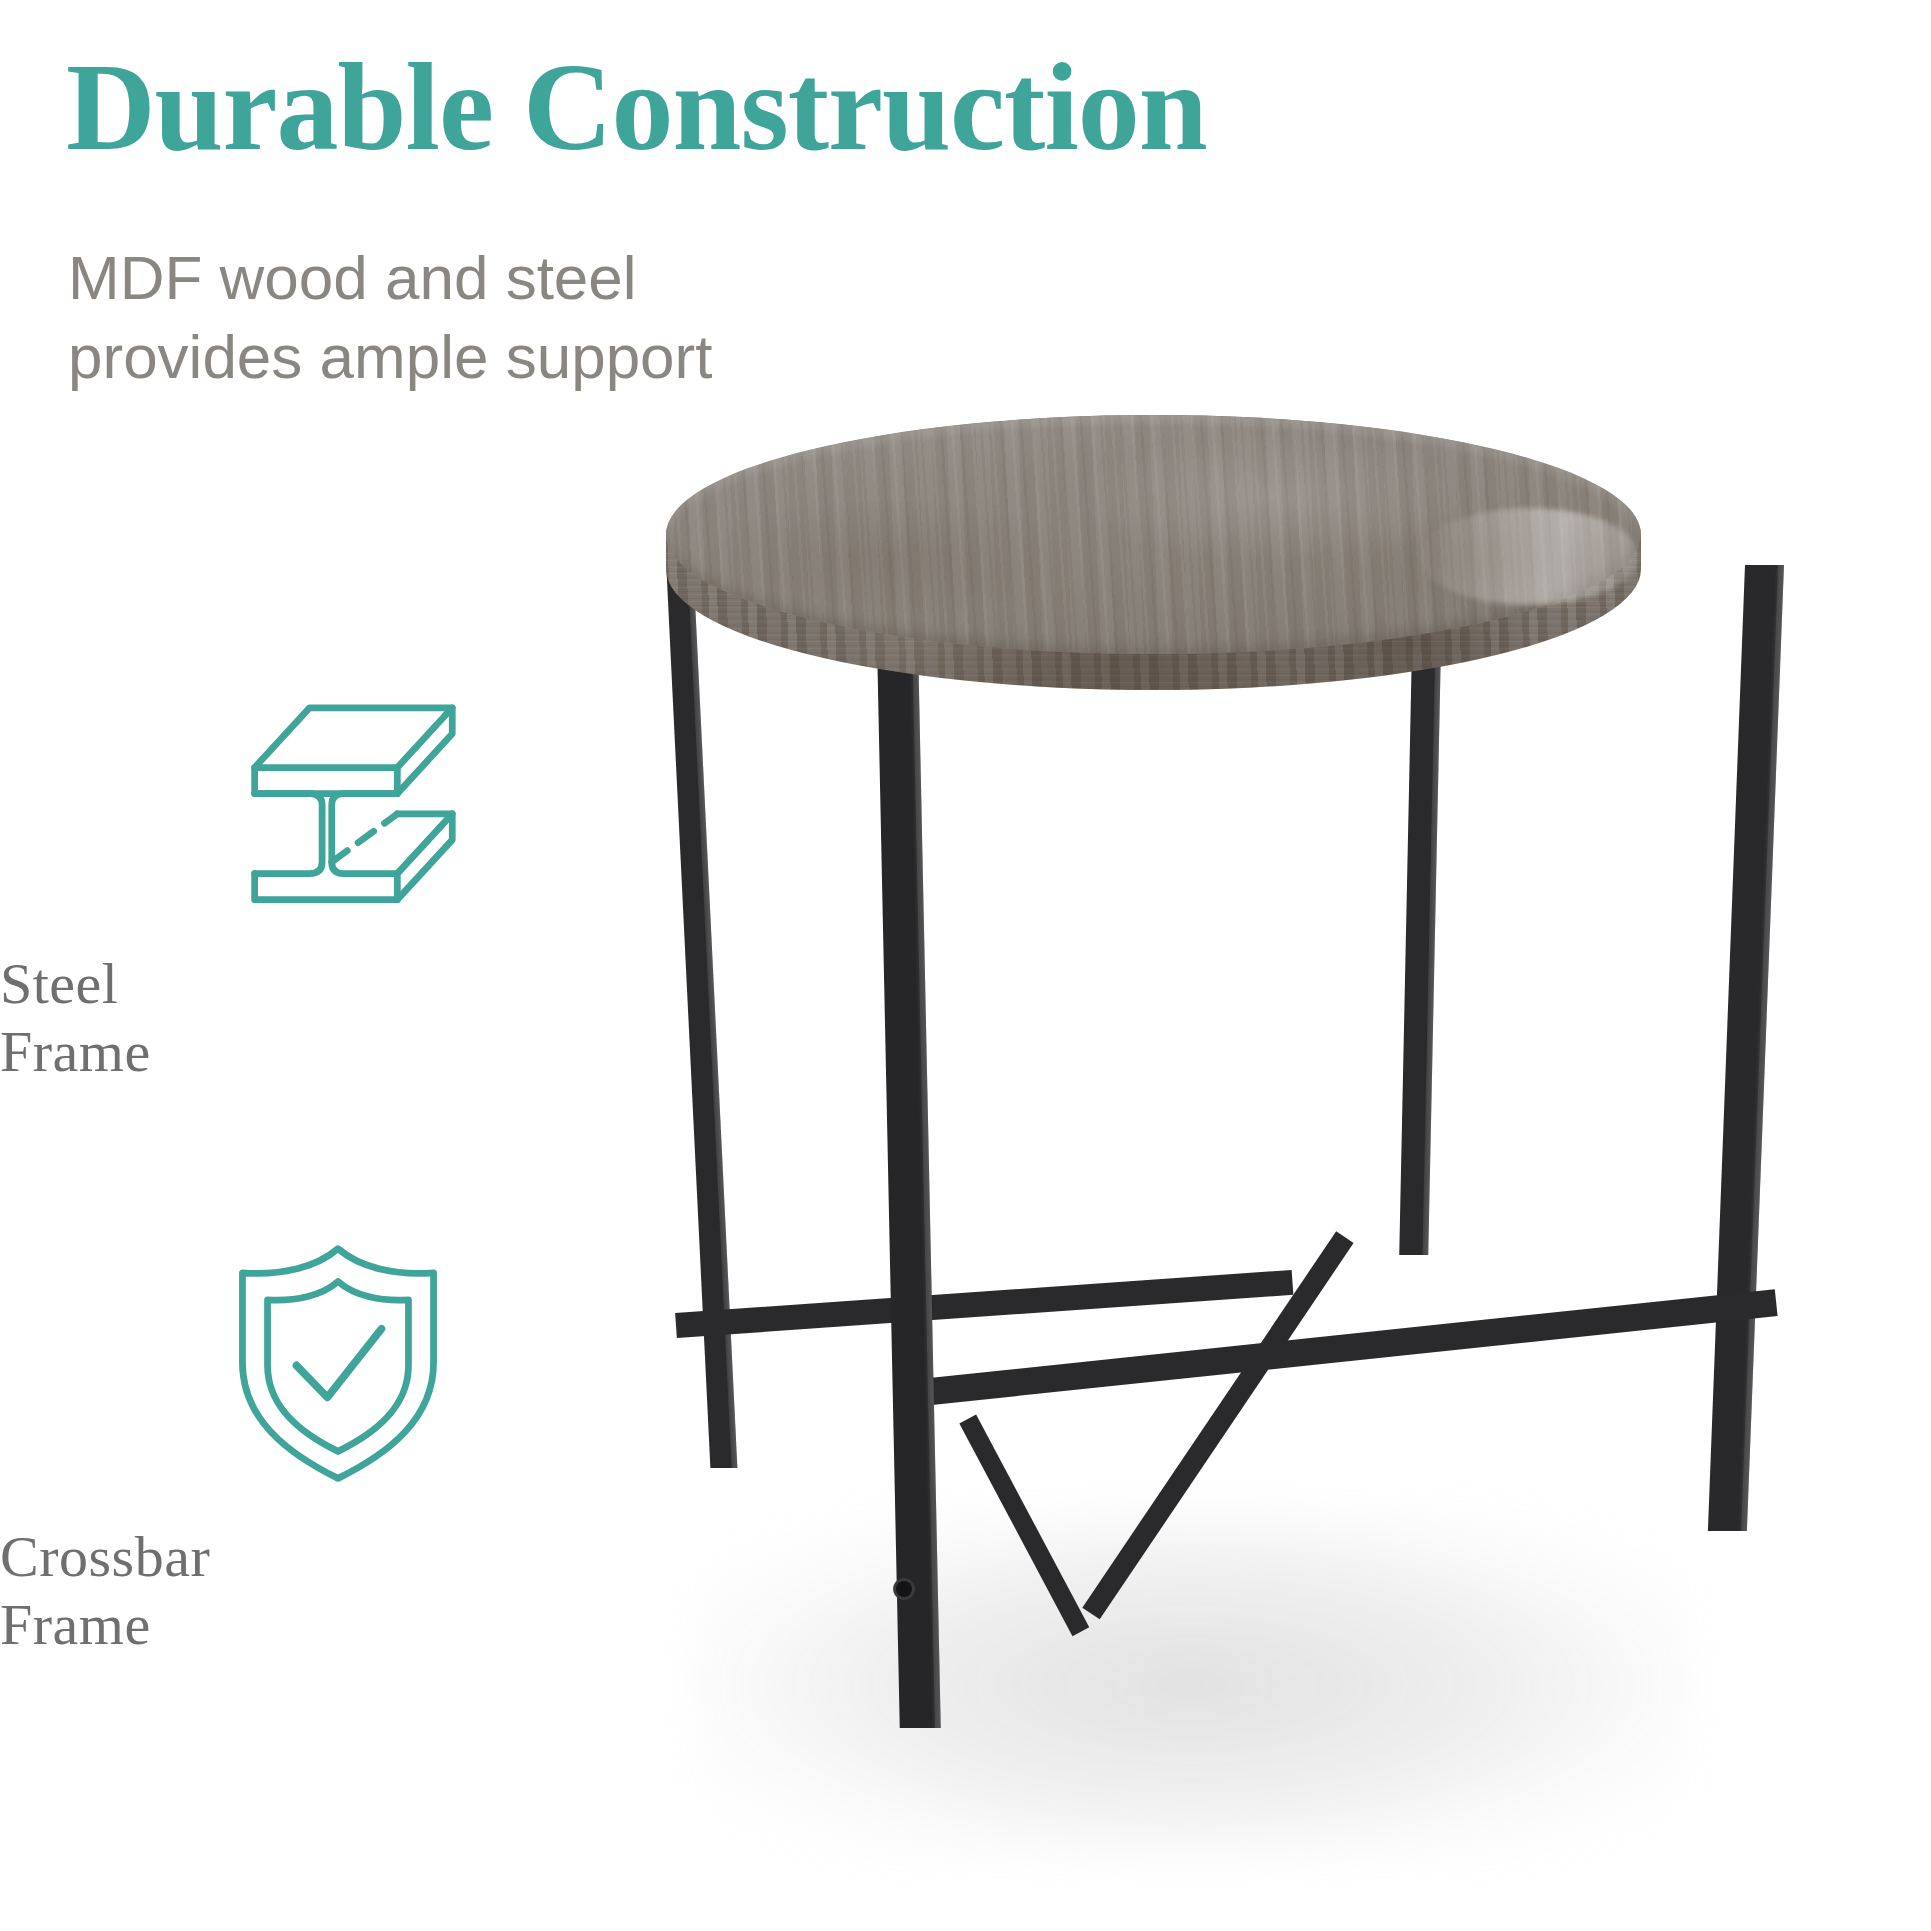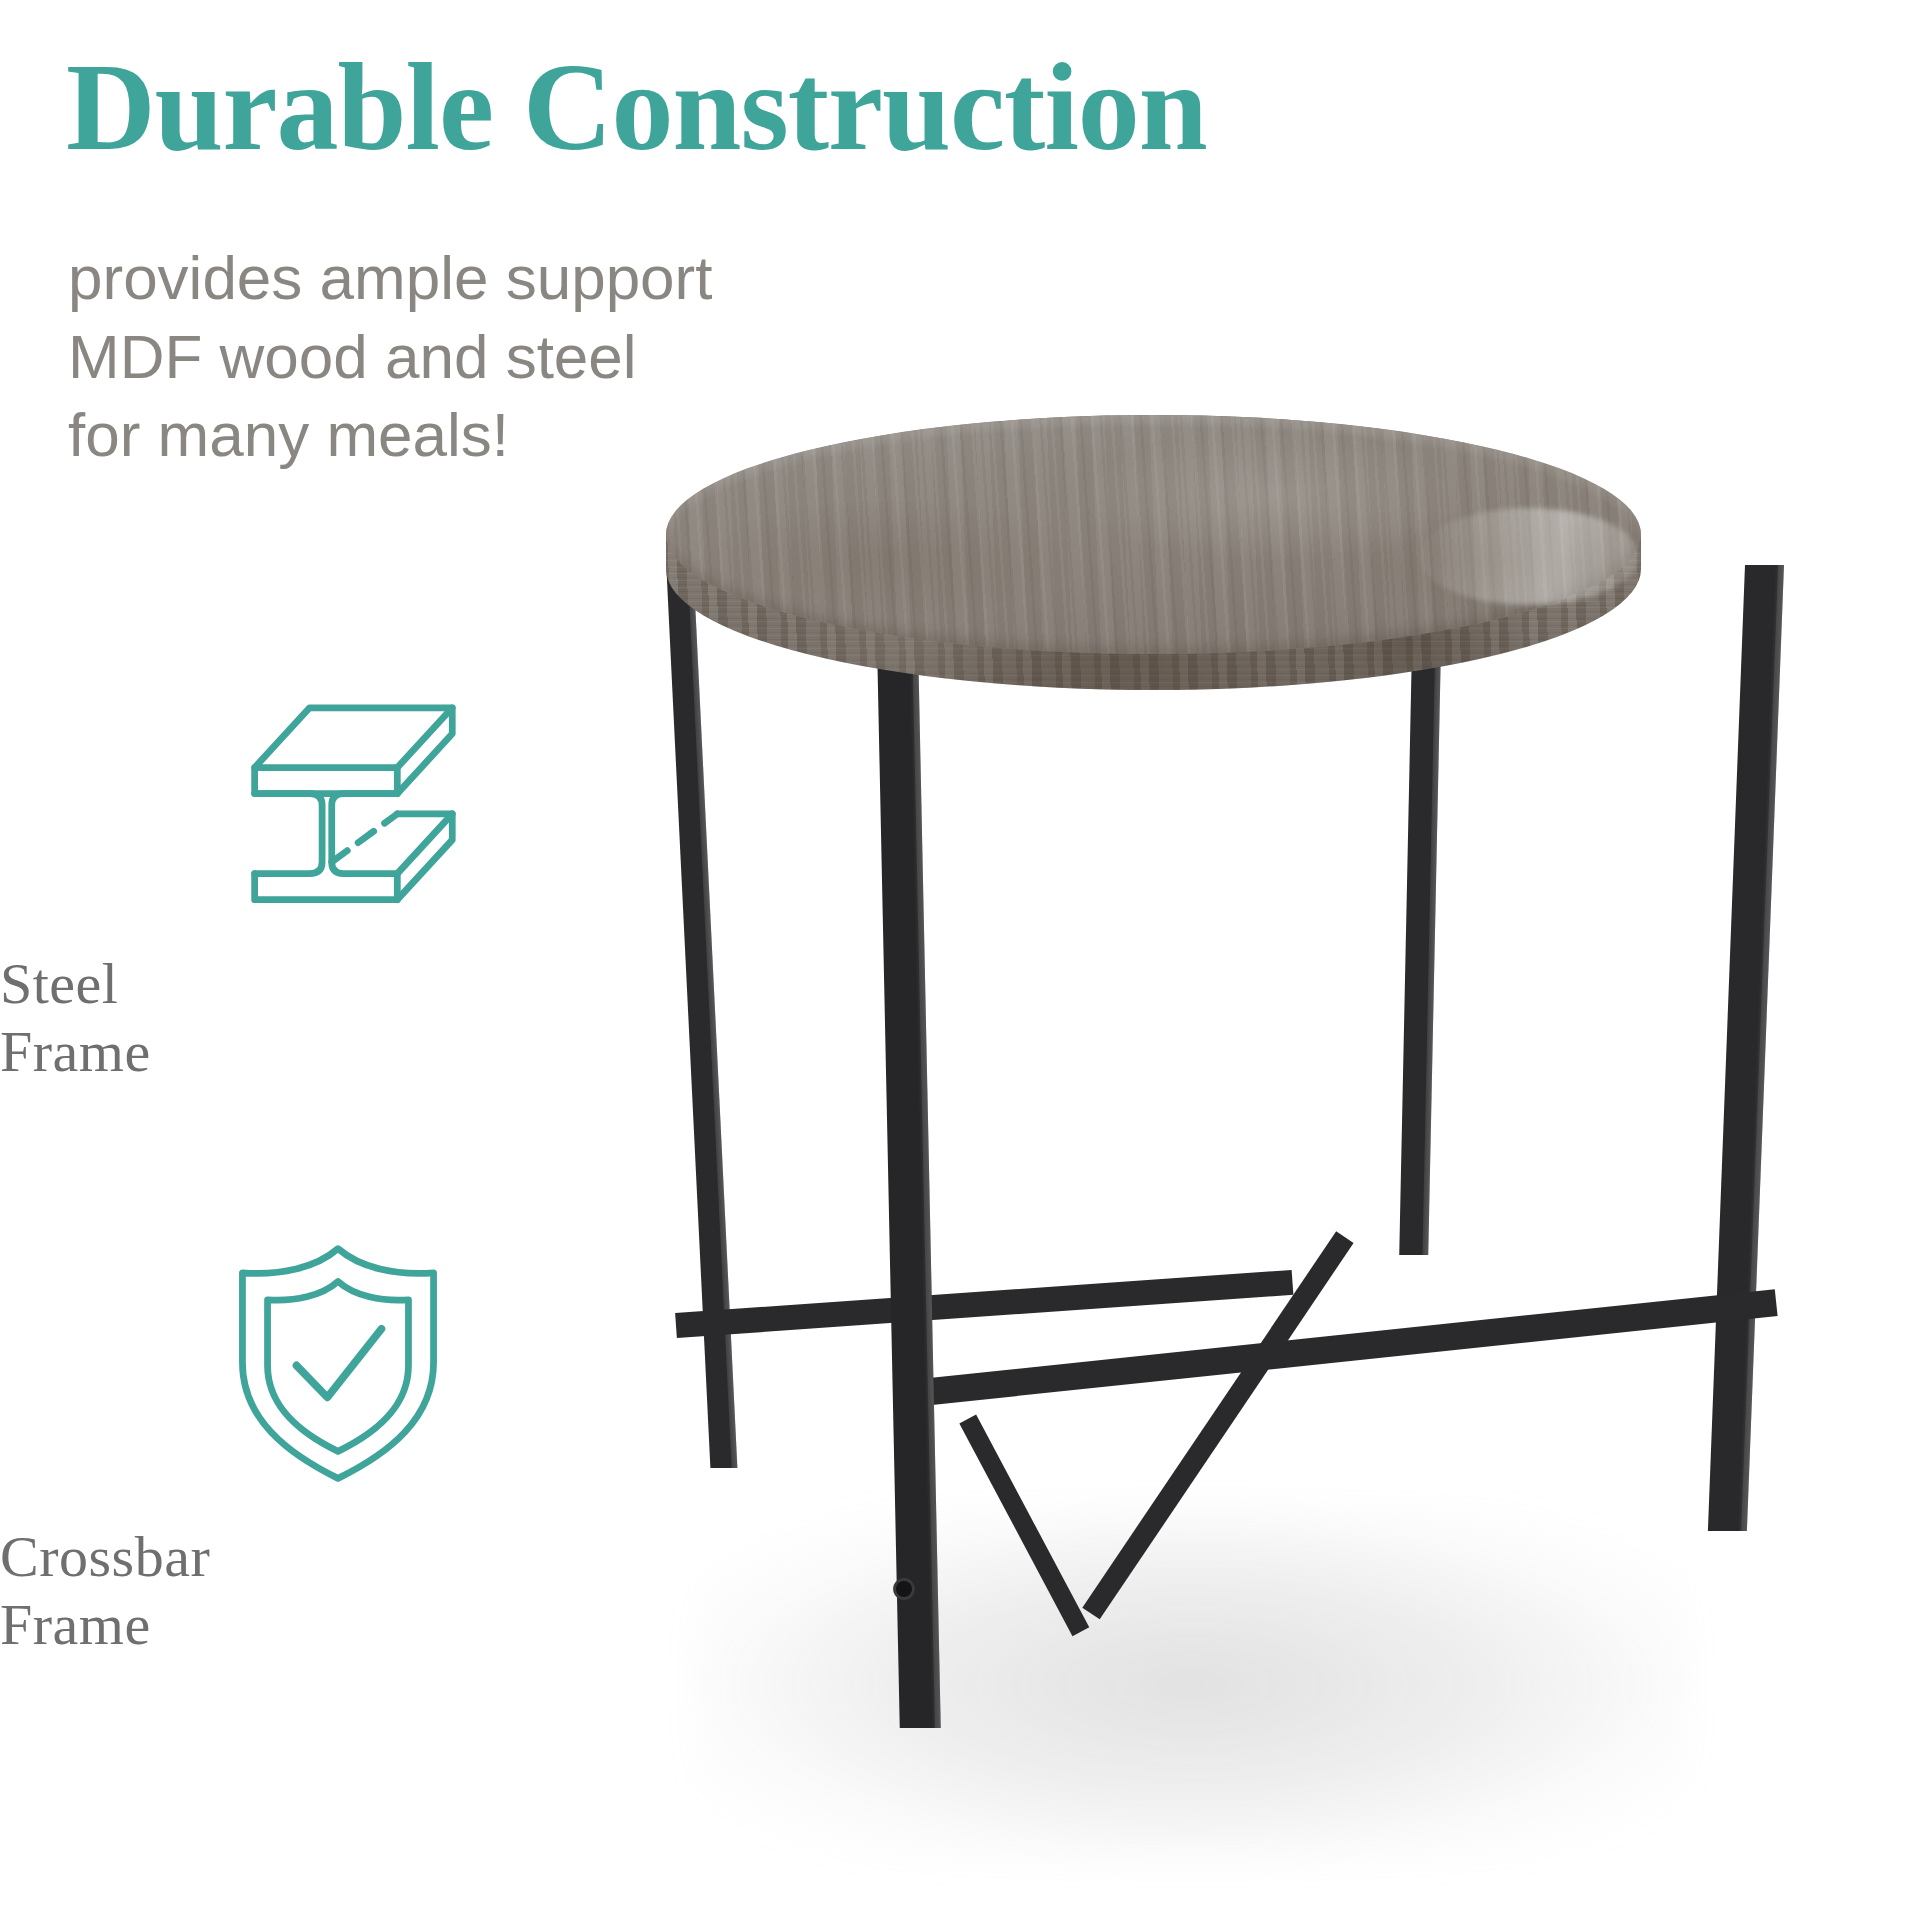--- a/index.html
+++ b/index.html
@@ -252,23 +252,22 @@
   }
 </style>
 </head>
 <body>
 
 <div id="page">
 
   <div id="headline">Durable Construction</div>
 
   <div id="subhead">
+    <span class="ln">MDF wood and steel</span>
     <span class="ln">provides ample support</span>
-    <span class="ln">MDF wood and steel</span>
-    <span class="ln">for many meals!</span>
   </div>
 
   <div class="feature" id="feature-steel">
     <svg class="feature-icon" viewBox="0 0 270 250">
       <g fill="none" stroke="#3fa49a" stroke-width="7" stroke-linecap="round" stroke-linejoin="round">
 
         <path d="M48 95 L105 33 L253 33 L196 95 Z"></path>
 
         <path d="M48 95 L48 122 L196 122 L196 95"></path>
 

